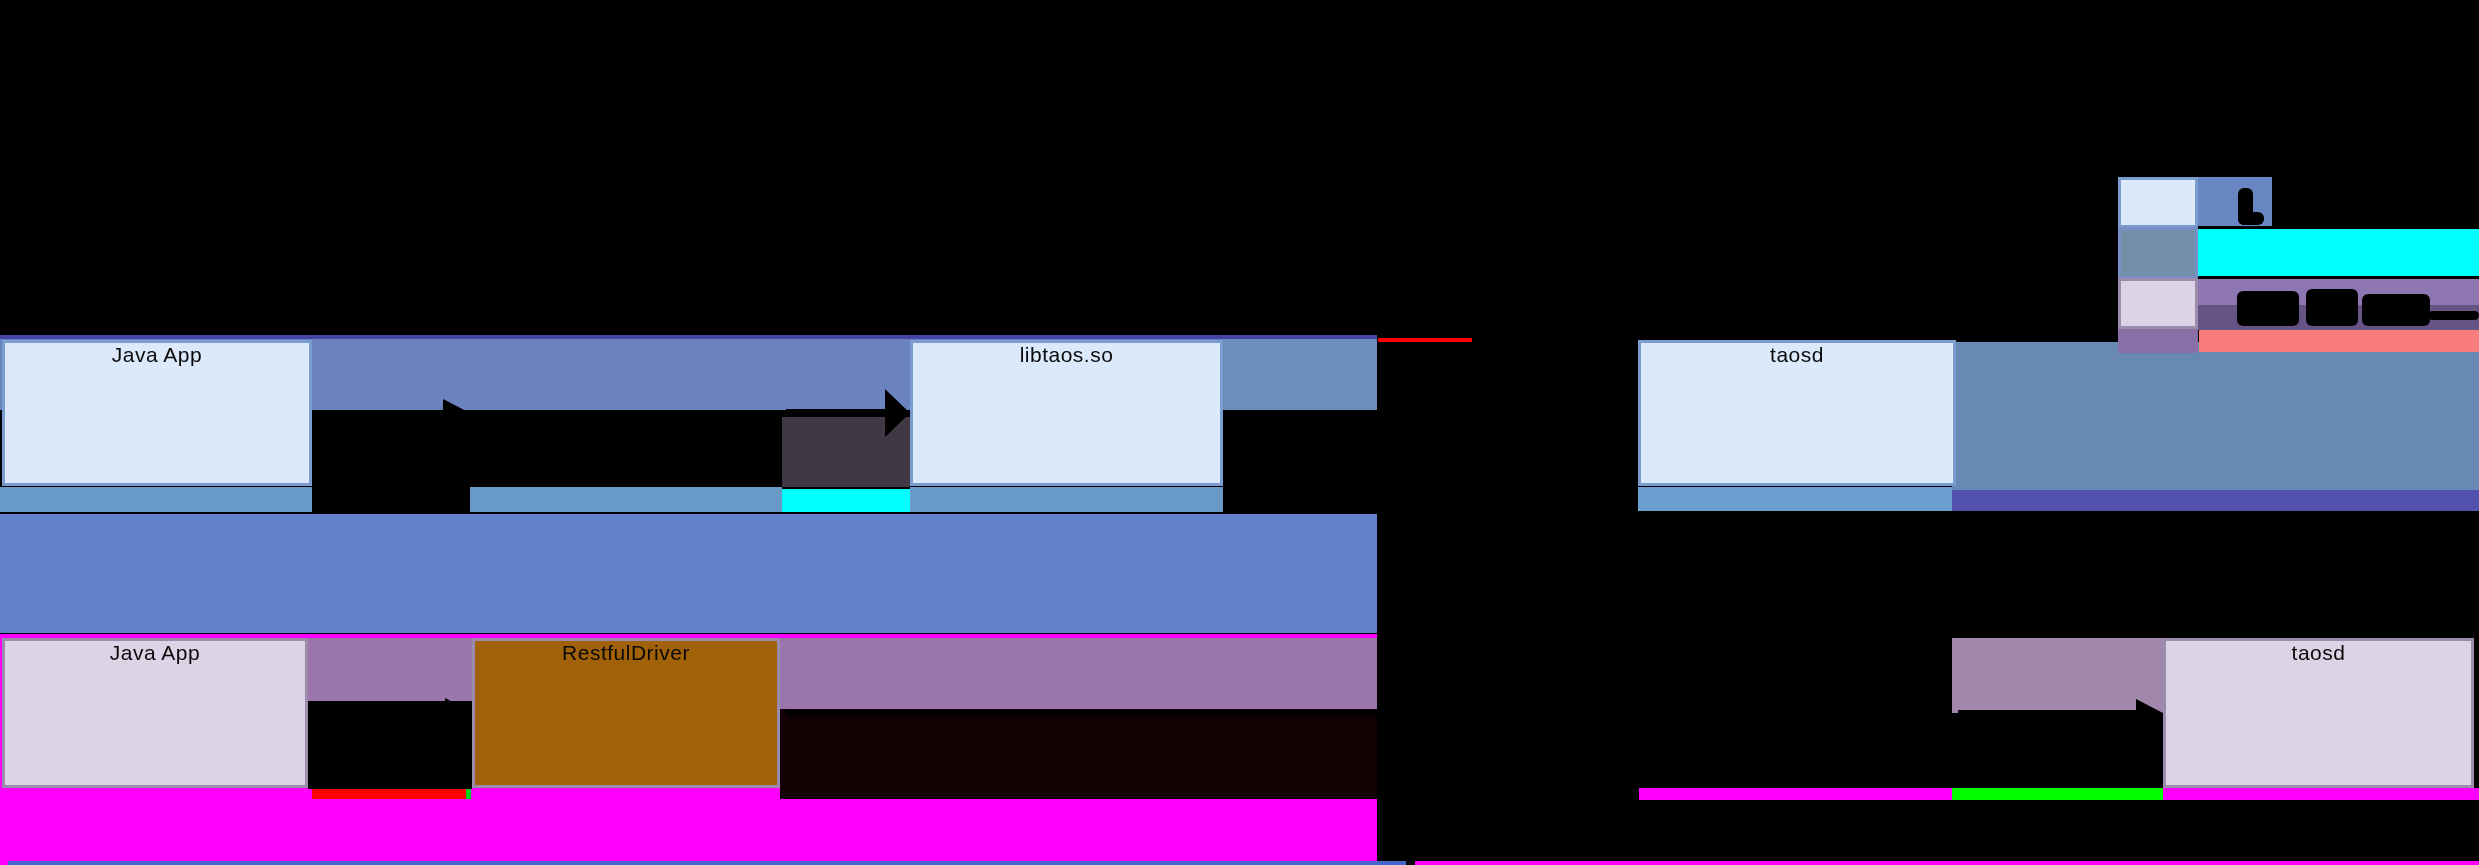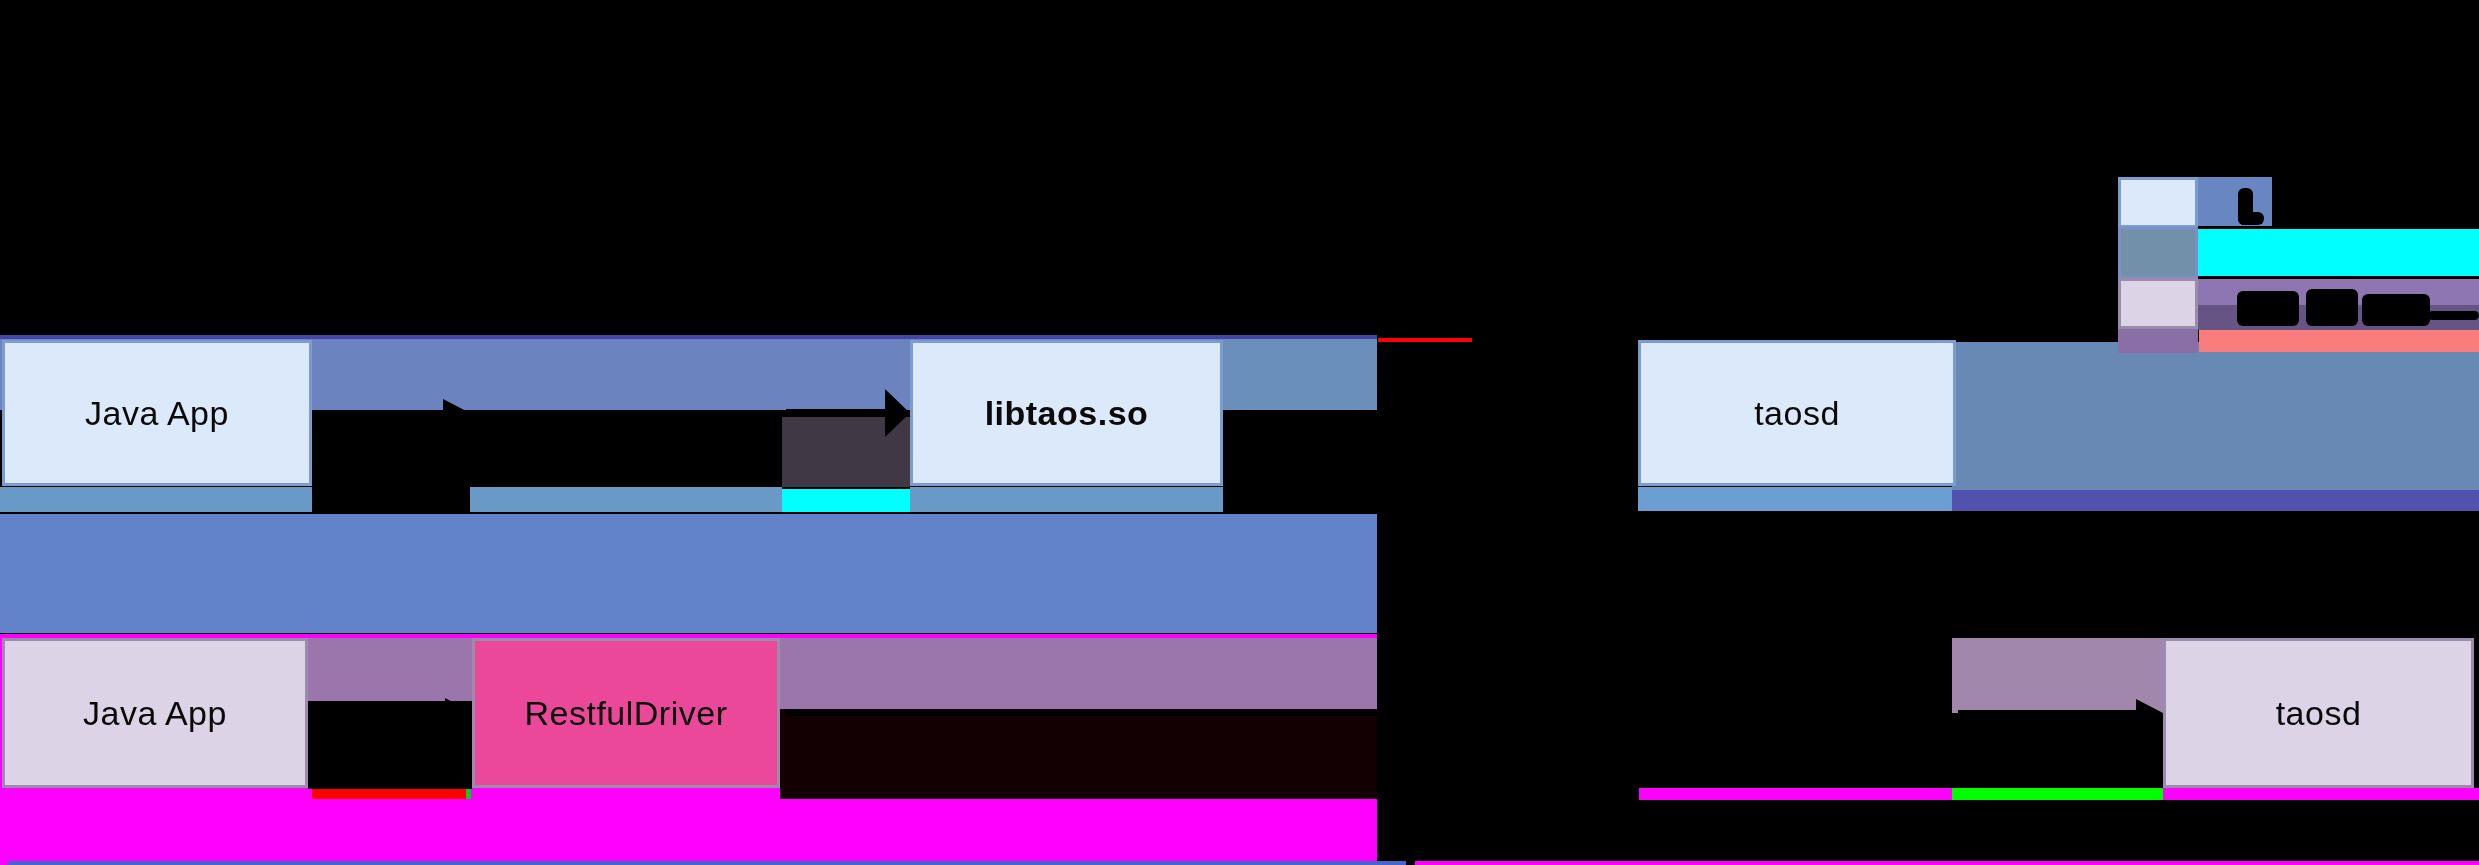--- a/index.html
+++ b/index.html
@@ -1,20 +1,20 @@
 <!DOCTYPE html>
 <html><head>
 <meta charset="utf-8">
 <style>
   html,body{margin:0;padding:0;background:#000;}
   #stage{position:relative;width:2479px;height:865px;background:#000;overflow:hidden;
          font-family:"Liberation Sans","DejaVu Sans",sans-serif;}
   .abs{position:absolute;}
   .box{position:absolute;box-sizing:border-box;border:3px solid;display:flex;
-       align-items:center;justify-content:center;font-size:34px;color:#0a0a0a;
+       align-items:flex-start;justify-content:center;font-size:21px;color:#0a0a0a;
        letter-spacing:0.5px;}
   .line{position:absolute;background:#000;}
   .ah{position:absolute;width:0;height:0;border-top:14px solid transparent;
       border-bottom:14px solid transparent;border-left:27px solid #000;}
   .ah-big{position:absolute;width:0;height:0;border-top:24px solid transparent;
       border-bottom:24px solid transparent;border-left:25px solid #000;}
   .blob{position:absolute;background:#000;border-radius:6px;}
 </style>
 </head>
 <body>
@@ -47,21 +47,21 @@
 
   <div class="abs" style="left: 1378px; top: 338px; width: 94px; height: 4px; background-color: rgb(254, 1, 0);"></div>
 
   <div class="abs" style="left: 1952px; top: 342px; width: 527px; height: 148px; background-color: rgb(104, 137, 179);"></div>
   <div class="abs" style="left: 1952px; top: 490px; width: 527px; height: 21px; background-color: rgb(82, 82, 174);"></div>
   <div class="abs" style="left: 1638px; top: 487px; width: 314px; height: 24px; background-color: rgb(107, 158, 209);"></div>
 
   <div class="box" style="left: 2px; top: 340px; width: 310px; height: 146px; background-color: rgb(220, 233, 250); border-color: rgb(123, 156, 208);">
     <span>Java App</span>
   </div>
-  <div class="box" style="left: 910px; top: 340px; width: 313px; height: 146px; background-color: rgb(220, 233, 250); border-color: rgb(123, 156, 208); font-weight: bold;">
+  <div class="box" style="left: 910px; top: 340px; width: 313px; height: 146px; background-color: rgb(220, 233, 250); border-color: rgb(123, 156, 208);">
     <span>libtaos.so</span>
   </div>
   <div class="box" style="left: 1638px; top: 340px; width: 318px; height: 146px; background-color: rgb(220, 233, 250); border-color: rgb(123, 156, 208);">
     <span>taosd</span>
   </div>
 
   <div class="abs" style="left: 2197px; top: 177px; width: 75px; height: 49px; background-color: rgb(104, 134, 194);"></div>
   <div class="abs" style="left: 2197px; top: 229px; width: 282px; height: 47px; background-color: rgb(0, 255, 255);"></div>
   <div class="abs" style="left: 2197px; top: 279px; width: 282px; height: 50px; background-color: rgb(141, 118, 178);"></div>
   <div class="abs" style="left: 2197px; top: 305px; width: 282px; height: 25px; background-color: rgb(101, 84, 132);"></div>
@@ -94,21 +94,21 @@
   <div class="line" style="left:1958px;top:710px;width:182px;height:6px;"></div>
   <div class="ah" style="left:2136px;top:699px;"></div>
 
   <div class="abs" style="left: 1639px; top: 788px; width: 313px; height: 12px; background-color: rgb(255, 0, 255);"></div>
   <div class="abs" style="left: 1952px; top: 788px; width: 211px; height: 12px; background-color: rgb(0, 254, 0);"></div>
   <div class="abs" style="left: 2163px; top: 788px; width: 316px; height: 12px; background-color: rgb(255, 0, 255);"></div>
 
   <div class="box" style="left: 2px; top: 638px; width: 306px; height: 150px; background-color: rgb(221, 211, 230); border-color: rgb(156, 140, 171);">
     <span>Java App</span>
   </div>
-  <div class="box" style="left: 472px; top: 638px; width: 308px; height: 150px; background-color: #ec4899; border-color: rgb(156, 140, 171);">
+  <div class="box" style="left: 472px; top: 638px; width: 308px; height: 150px; background-color: #a16207; border-color: rgb(156, 140, 171);">
     <span>RestfulDriver</span>
   </div>
   <div class="box" style="left: 2163px; top: 638px; width: 311px; height: 150px; background-color: rgb(221, 211, 230); border-color: rgb(156, 140, 171);">
     <span>taosd</span>
   </div>
 
   <div class="abs" style="left: 1415px; top: 861px; width: 1064px; height: 4px; background-color: rgb(255, 0, 255);"></div>
   <div class="abs" style="left: 8px; top: 861px; width: 1398px; height: 4px; background-color: rgb(68, 102, 204);"></div>
 
 </div>

